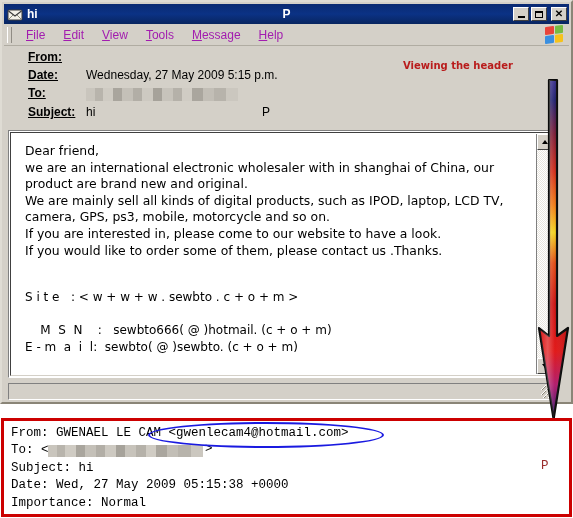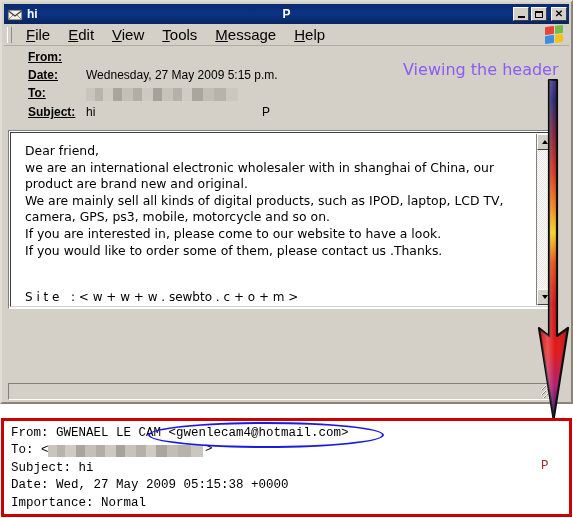--- a/index.html
+++ b/index.html
@@ -56,21 +56,21 @@
   .menubar{
     position:absolute;left:2px;top:22px;right:2px;height:22px;
     background:#d4d0c8;display:flex;align-items:center;
     border-bottom:1px solid #b0aca2;box-sizing:border-box;
   }
   .menu-grip{
     width:3px;height:16px;margin:0 5px 0 3px;
     border-left:1px solid #ffffff;border-right:1px solid #908c84;
   }
   .menu-item{
-    font-size:15px;color:#000000;padding:2px 9px;white-space:nowrap;
+    font-size:12px;color:#a21caf;padding:2px 9px;white-space:nowrap;
   }
   .menu-item u{text-decoration:underline;}
   .win-flag{
     margin-left:auto;margin-right:6px;width:18px;height:17px;
     display:grid;grid-template-columns:1fr 1fr;grid-template-rows:1fr 1fr;
     gap:1px;transform:skewY(-7deg);
   }
   .win-flag i{display:block;border-radius:1px;}
   .wf1{background:#e8443a;} .wf2{background:#76bb43;}
   .wf3{background:#3a8fe0;} .wf4{background:#f5c21b;}
@@ -93,21 +93,21 @@
         #c2beb6 77% 84%, #b7b3ab 84% 92%, #cbc7bf 92% 100%),
       linear-gradient(180deg, rgba(255,255,255,.35), rgba(0,0,0,.10));
     background-blend-mode:normal;
     filter:blur(0.6px);
   }
 
   .pmark{position:absolute;font-size:12px;color:#000;}
 
   
   .bodypane{
-    position:absolute;left:6px;top:128px;width:548px;height:179px;
+    position:absolute;left:6px;top:128px;width:548px;height:248px;
     background:#ffffff;
     border-top:1px solid #808080;border-left:1px solid #808080;
     border-right:1px solid #ffffff;border-bottom:1px solid #ffffff;
     box-sizing:border-box;
     padding-left:24px;
   }
   .bodypane .inner{
     position:absolute;inset:1px;background:#ffffff;
     border-top:1px solid #404040;border-left:1px solid #404040;
     border-right:1px solid #d4d0c8;border-bottom:1px solid #d4d0c8;
@@ -156,21 +156,21 @@
   }
   .grip{
     position:absolute;right:1px;bottom:1px;width:13px;height:13px;
     background:
       linear-gradient(135deg,transparent 46%,#ffffff 46% 54%,transparent 54%) 0 0/5px 5px,
       linear-gradient(135deg,transparent 60%,#8a8577 60% 70%,transparent 70%) 0 0/5px 5px;
   }
 
   
   .ann-text{
-    position:absolute;color:#8b5cf6;font-size:16px;font-weight:normal;
+    position:absolute;color:#b91c1c;font-size:10px;font-weight:bold;
     font-family:"DejaVu Sans", sans-serif;white-space:nowrap;
   }
 
   
   .arrow-wrap{position:absolute;left:524px;top:78px;width:46px;height:344px;pointer-events:none;}
 
   
   .rawpanel{
     position:absolute;left:1px;top:418px;width:571px;height:99px;
     background:#ffffff;border:3px solid #cc0000;box-sizing:border-box;

